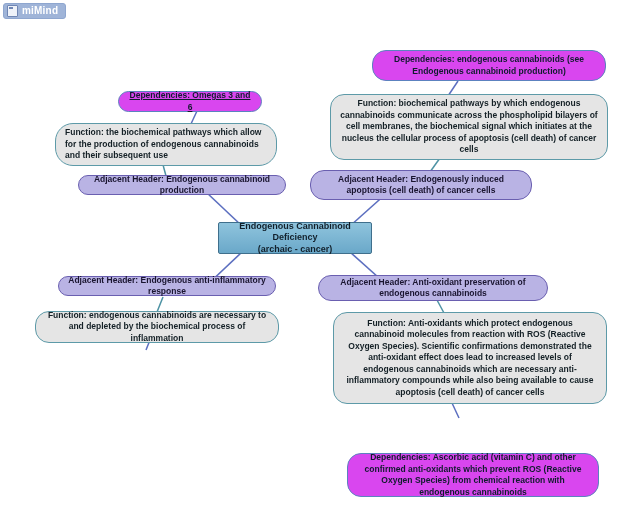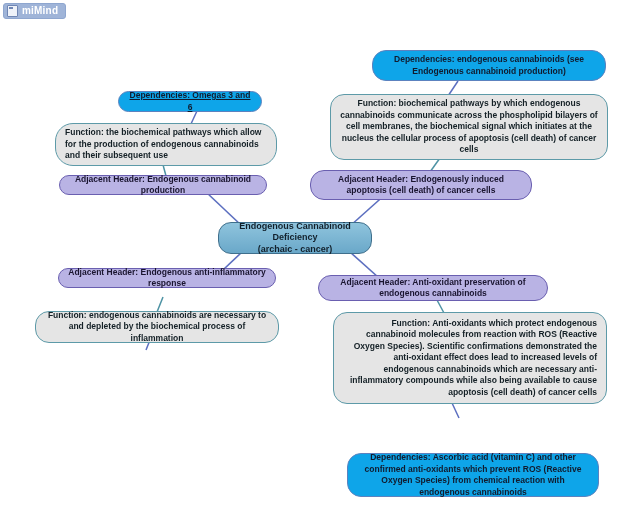--- a/index.html
+++ b/index.html
@@ -51,39 +51,39 @@
     color:#1b2230;
     z-index:2;
     padding:4px 9px;
   }
   .node.left{text-align:left;justify-content:flex-start;border-radius:18px;}
 
   
   .n-root{
     background:linear-gradient(180deg,#8fc4dd 0%,#6aa8c9 100%);
     border:1.4px solid #3f6f8c;
-    border-radius:13px;
+    border-radius:2px;
     font-size:9px;
     color:#12202b;
   }
   
   .n-header{
     background:#b9b3e4;
     border:1.3px solid #6a5fb0;
     color:#1a1530;
   }
   
   .n-func{
     background:#e5e5e5;
     border:1.2px solid #5d9aa8;
     color:#142026;
   }
   
   .n-dep{
-    background:#0ea5e9;
+    background:#d946ef;
     border:1.2px solid #5c82bf;
     color:#111b2e;
   }
 </style>
 </head>
 <body>
 
 <div id="canvas">
 
   <svg id="edges" viewBox="0 0 640 509" xmlns="http://www.w3.org/2000/svg">
@@ -125,21 +125,21 @@
   </div>
 
   <div class="node n-dep" style="left:118px;top:91px;width:144px;height:21px;text-decoration:underline;">
     <span>Dependencies: Omegas 3 and 6</span>
   </div>
 
   <div class="node n-func left" style="left:55px;top:123px;width:222px;height:43px;">
     <span>Function: the biochemical pathways which allow for the production of endogenous cannabinoids and their subsequent use</span>
   </div>
 
-  <div class="node n-header" style="left:59px;top:175px;width:208px;height:20px;">
+  <div class="node n-header" style="left:78px;top:175px;width:208px;height:20px;">
     <span>Adjacent Header: Endogenous cannabinoid production</span>
   </div>
 
   <div class="node n-dep" style="left:372px;top:50px;width:234px;height:31px;">
     <span>Dependencies: endogenous cannabinoids (see Endogenous cannabinoid production)</span>
   </div>
 
   <div class="node n-func" style="left:330px;top:94px;width:278px;height:66px;">
     <span>Function: biochemical pathways by which endogenous cannabinoids communicate across the phospholipid bilayers of cell membranes, the biochemical signal which initiates at the nucleus the cellular process of apoptosis (cell death) of cancer cells</span>
   </div>
@@ -148,34 +148,34 @@
     <span>Adjacent Header: Endogenously induced apoptosis (cell death) of cancer cells</span>
   </div>
 
   <div class="node n-root" style="left:218px;top:222px;width:154px;height:32px;">
     <span>
       <span>Endogenous Cannabinoid Deficiency</span><br>
       <span>(archaic - cancer)</span>
     </span>
   </div>
 
-  <div class="node n-header" style="left:58px;top:268px;width:218px;height:20px;">
+  <div class="node n-header" style="left:58px;top:276px;width:218px;height:20px;">
     <span>Adjacent Header: Endogenous anti-inflammatory response</span>
   </div>
 
   <div class="node n-func" style="left:35px;top:311px;width:244px;height:32px;">
     <span>Function: endogenous cannabinoids are necessary to and depleted by the biochemical process of inflammation</span>
   </div>
 
 
   <div class="node n-header" style="left:318px;top:275px;width:230px;height:26px;justify-content:flex-end;">
     <span>Adjacent Header: Anti-oxidant preservation of endogenous cannabinoids</span>
   </div>
 
-  <div class="node n-func" style="left:333px;top:312px;width:274px;height:92px;text-align:right;">
+  <div class="node n-func" style="left:333px;top:312px;width:274px;height:92px;">
     <span>Function: Anti-oxidants which protect endogenous cannabinoid molecules from reaction with ROS (Reactive Oxygen Species). Scientific confirmations demonstrated the anti-oxidant effect does lead to increased levels of endogenous cannabinoids which are necessary anti-inflammatory compounds while also being available to cause apoptosis (cell death) of cancer cells</span>
   </div>
 
   <div class="node n-dep" style="left:347px;top:417px;width:252px;height:44px;margin-top:36px;">
     <span>Dependencies: Ascorbic acid (vitamin C) and other confirmed anti-oxidants which prevent ROS (Reactive Oxygen Species) from chemical reaction with endogenous cannabinoids</span>
   </div>
 
 </div>
 
 </body></html>

